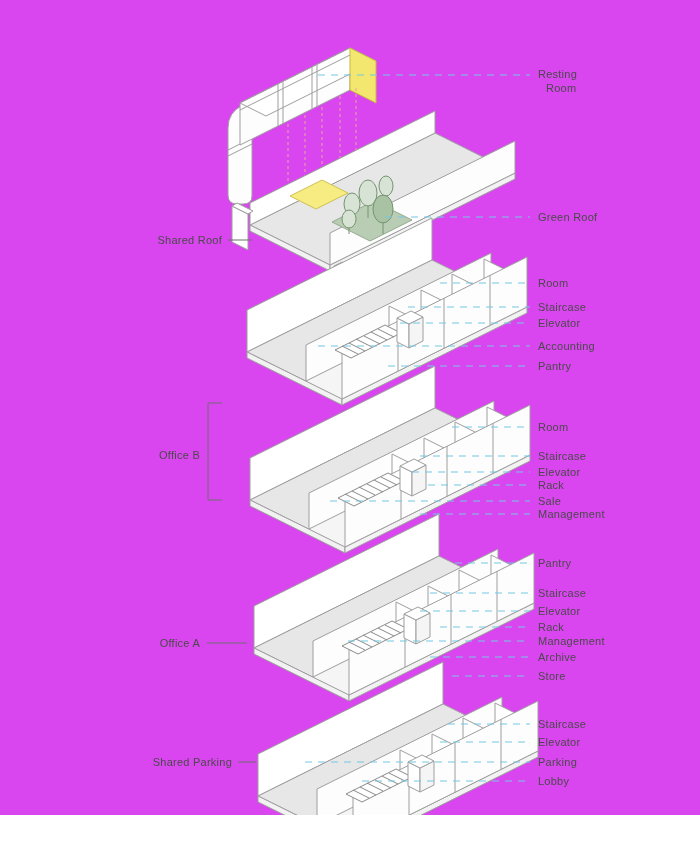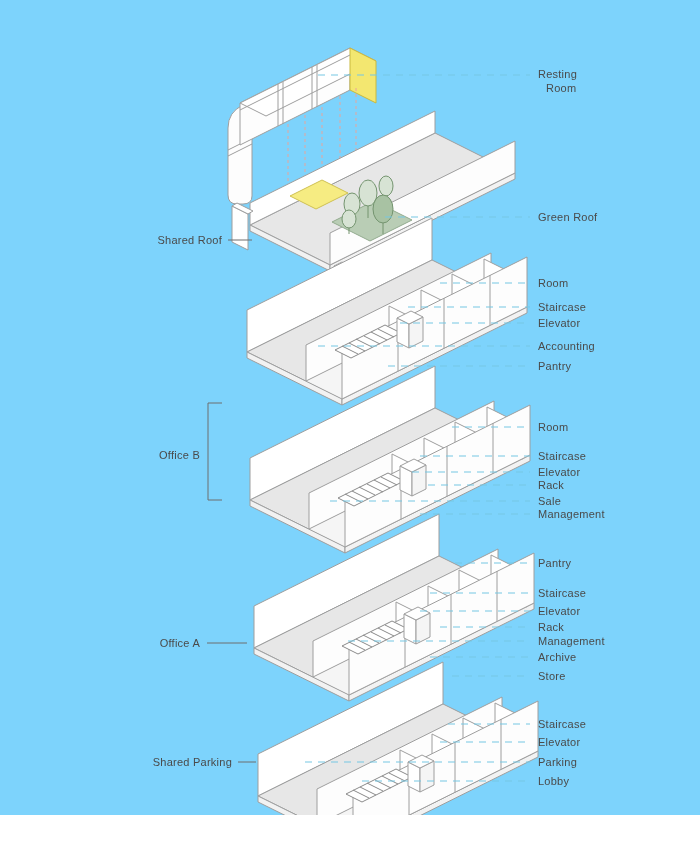--- a/index.html
+++ b/index.html
@@ -1,16 +1,16 @@
 <!DOCTYPE html>
 <html><head>
 <meta charset="utf-8">
 <style>
   html,body{margin:0;padding:0;background:#ffffff;}
-  .stage{width:700px;height:815px;position:relative;background:#7dd3fc;}
+  .stage{width:700px;height:815px;position:relative;background:#d946ef;}
   svg{display:block;}
   .lbl{font-family:"Liberation Sans","DejaVu Sans",sans-serif;font-size:11px;letter-spacing:0.25px;}
   .lbl-left{font-family:"Liberation Sans","DejaVu Sans",sans-serif;font-size:11px;letter-spacing:0.25px;}
   polygon,path,line,ellipse{vector-effect:non-scaling-stroke;}
 </style>
 </head>
 <body>
 
 <div class="stage">
 <svg width="700" height="858" viewBox="0 0 700 858">

